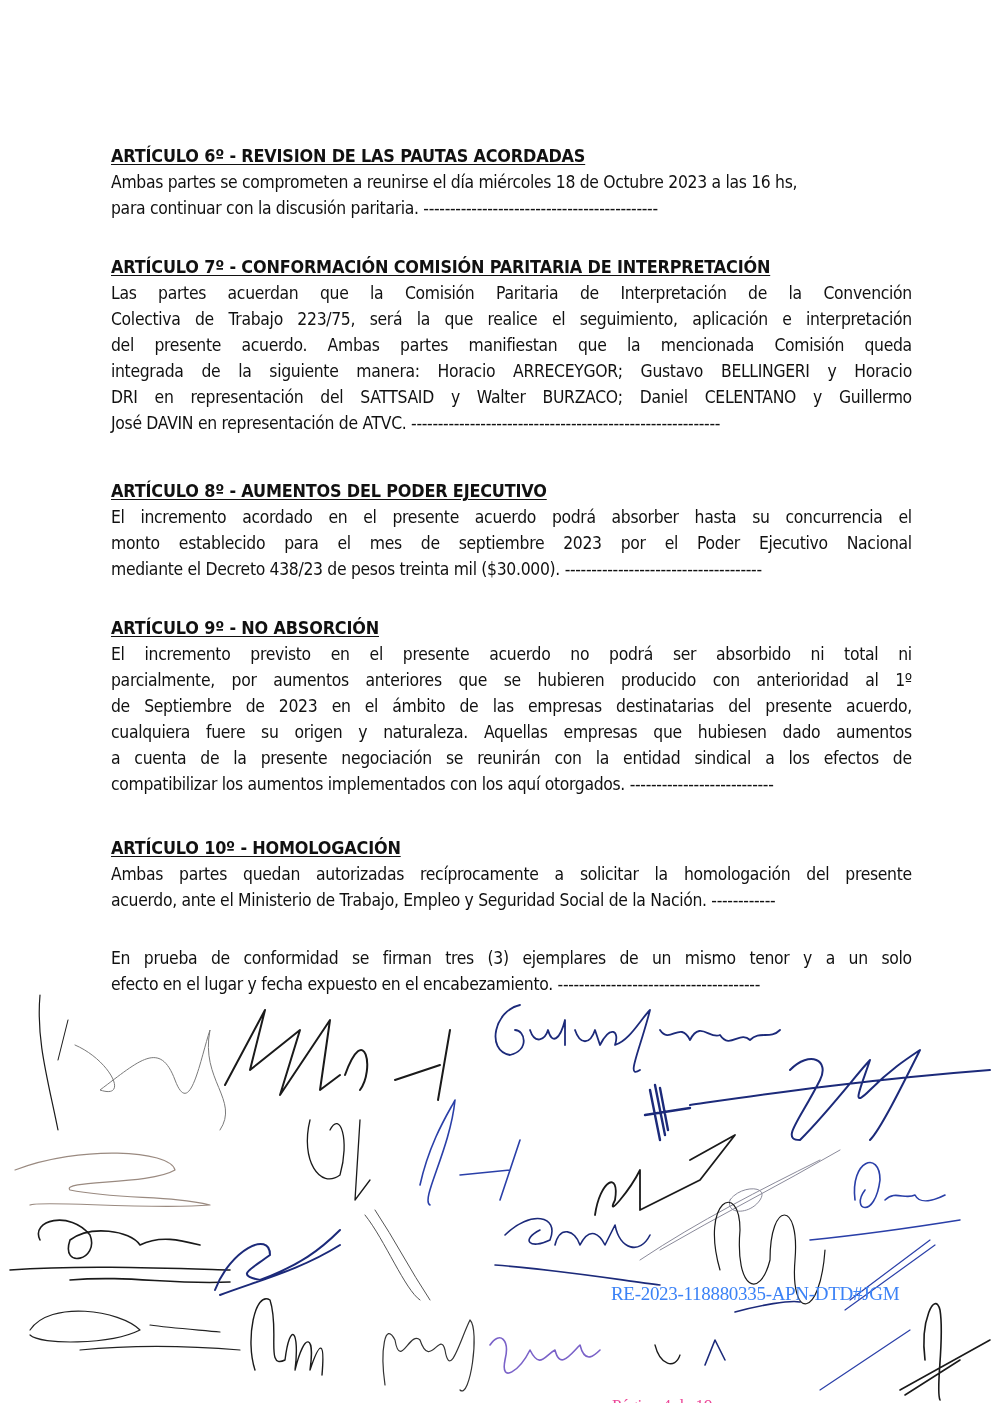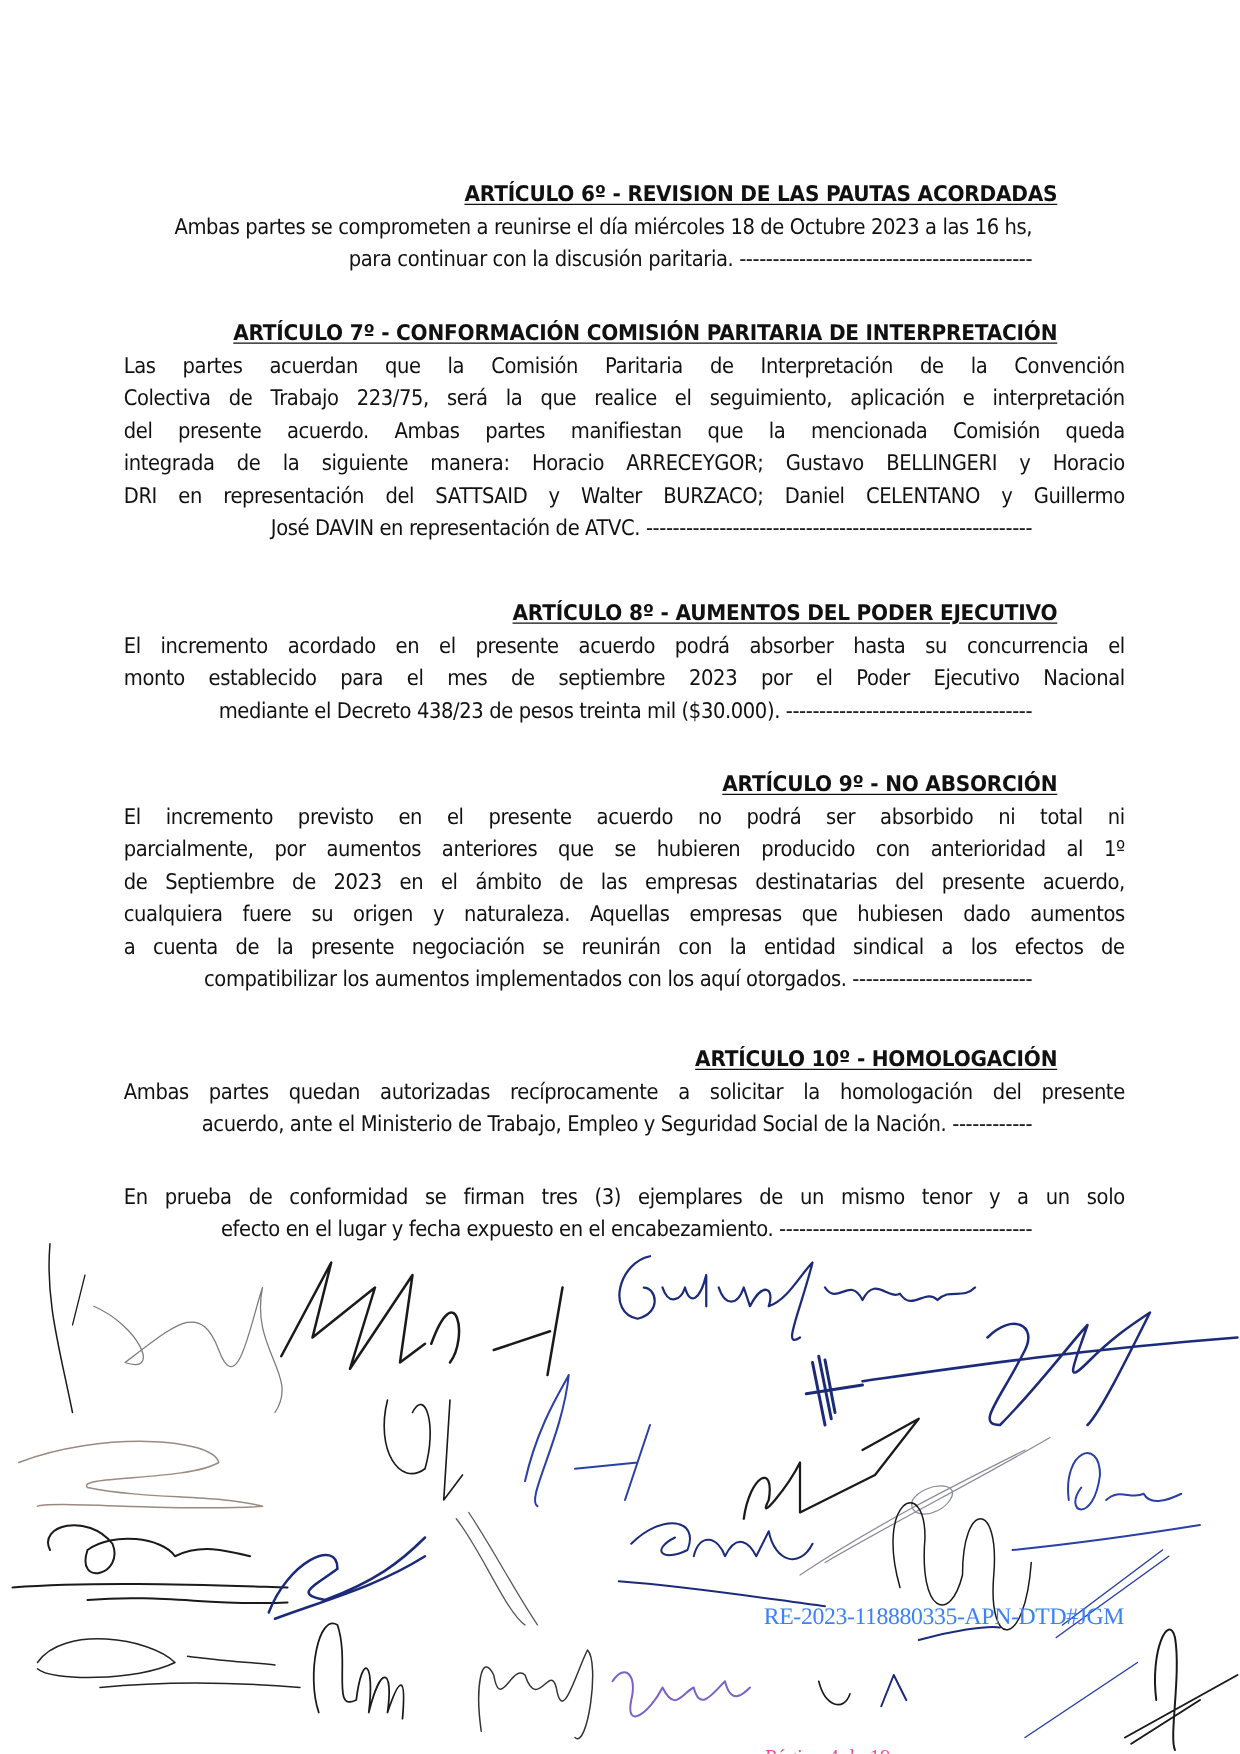--- a/index.html
+++ b/index.html
@@ -1,19 +1,19 @@
 <!DOCTYPE html>
 <html><head>
 <meta charset="utf-8">
 <style>
   html, body { margin:0; padding:0; background:#ffffff; }
   body { width:992px; height:1403px; position:relative; overflow:hidden;
          font-family:"DejaVu Sans", sans-serif; color:#111; }
   .page { position:absolute; left:95px; top:0; width:803px; }
-  .article { position:absolute; left:4px; width:803px;text-align:right; }
+  .article { position:absolute; left:16px; width:803px; }
   .heading { font-weight:bold; font-size:17.3px; text-decoration:underline;
              text-underline-offset:2px; line-height:26px; letter-spacing:-0.2px;
              transform:scaleX(0.93); transform-origin:left; white-space:nowrap; }
   .line { font-size:17.3px; line-height:26px; white-space:nowrap; letter-spacing:-0.35px;
           transform:scaleX(0.905); transform-origin:left; }
   .just { display:flex; justify-content:space-between; width:885px; }
   .just span { display:inline-block; }
   .sig-layer { position:absolute; left:0; top:990px; width:992px; height:413px; pointer-events:none; }
   .footer-id { position:absolute; left:611px; top:1283px; font-family:"Liberation Serif", serif;
                font-size:19px; color:#3b82f6; letter-spacing:-0.3px; }

